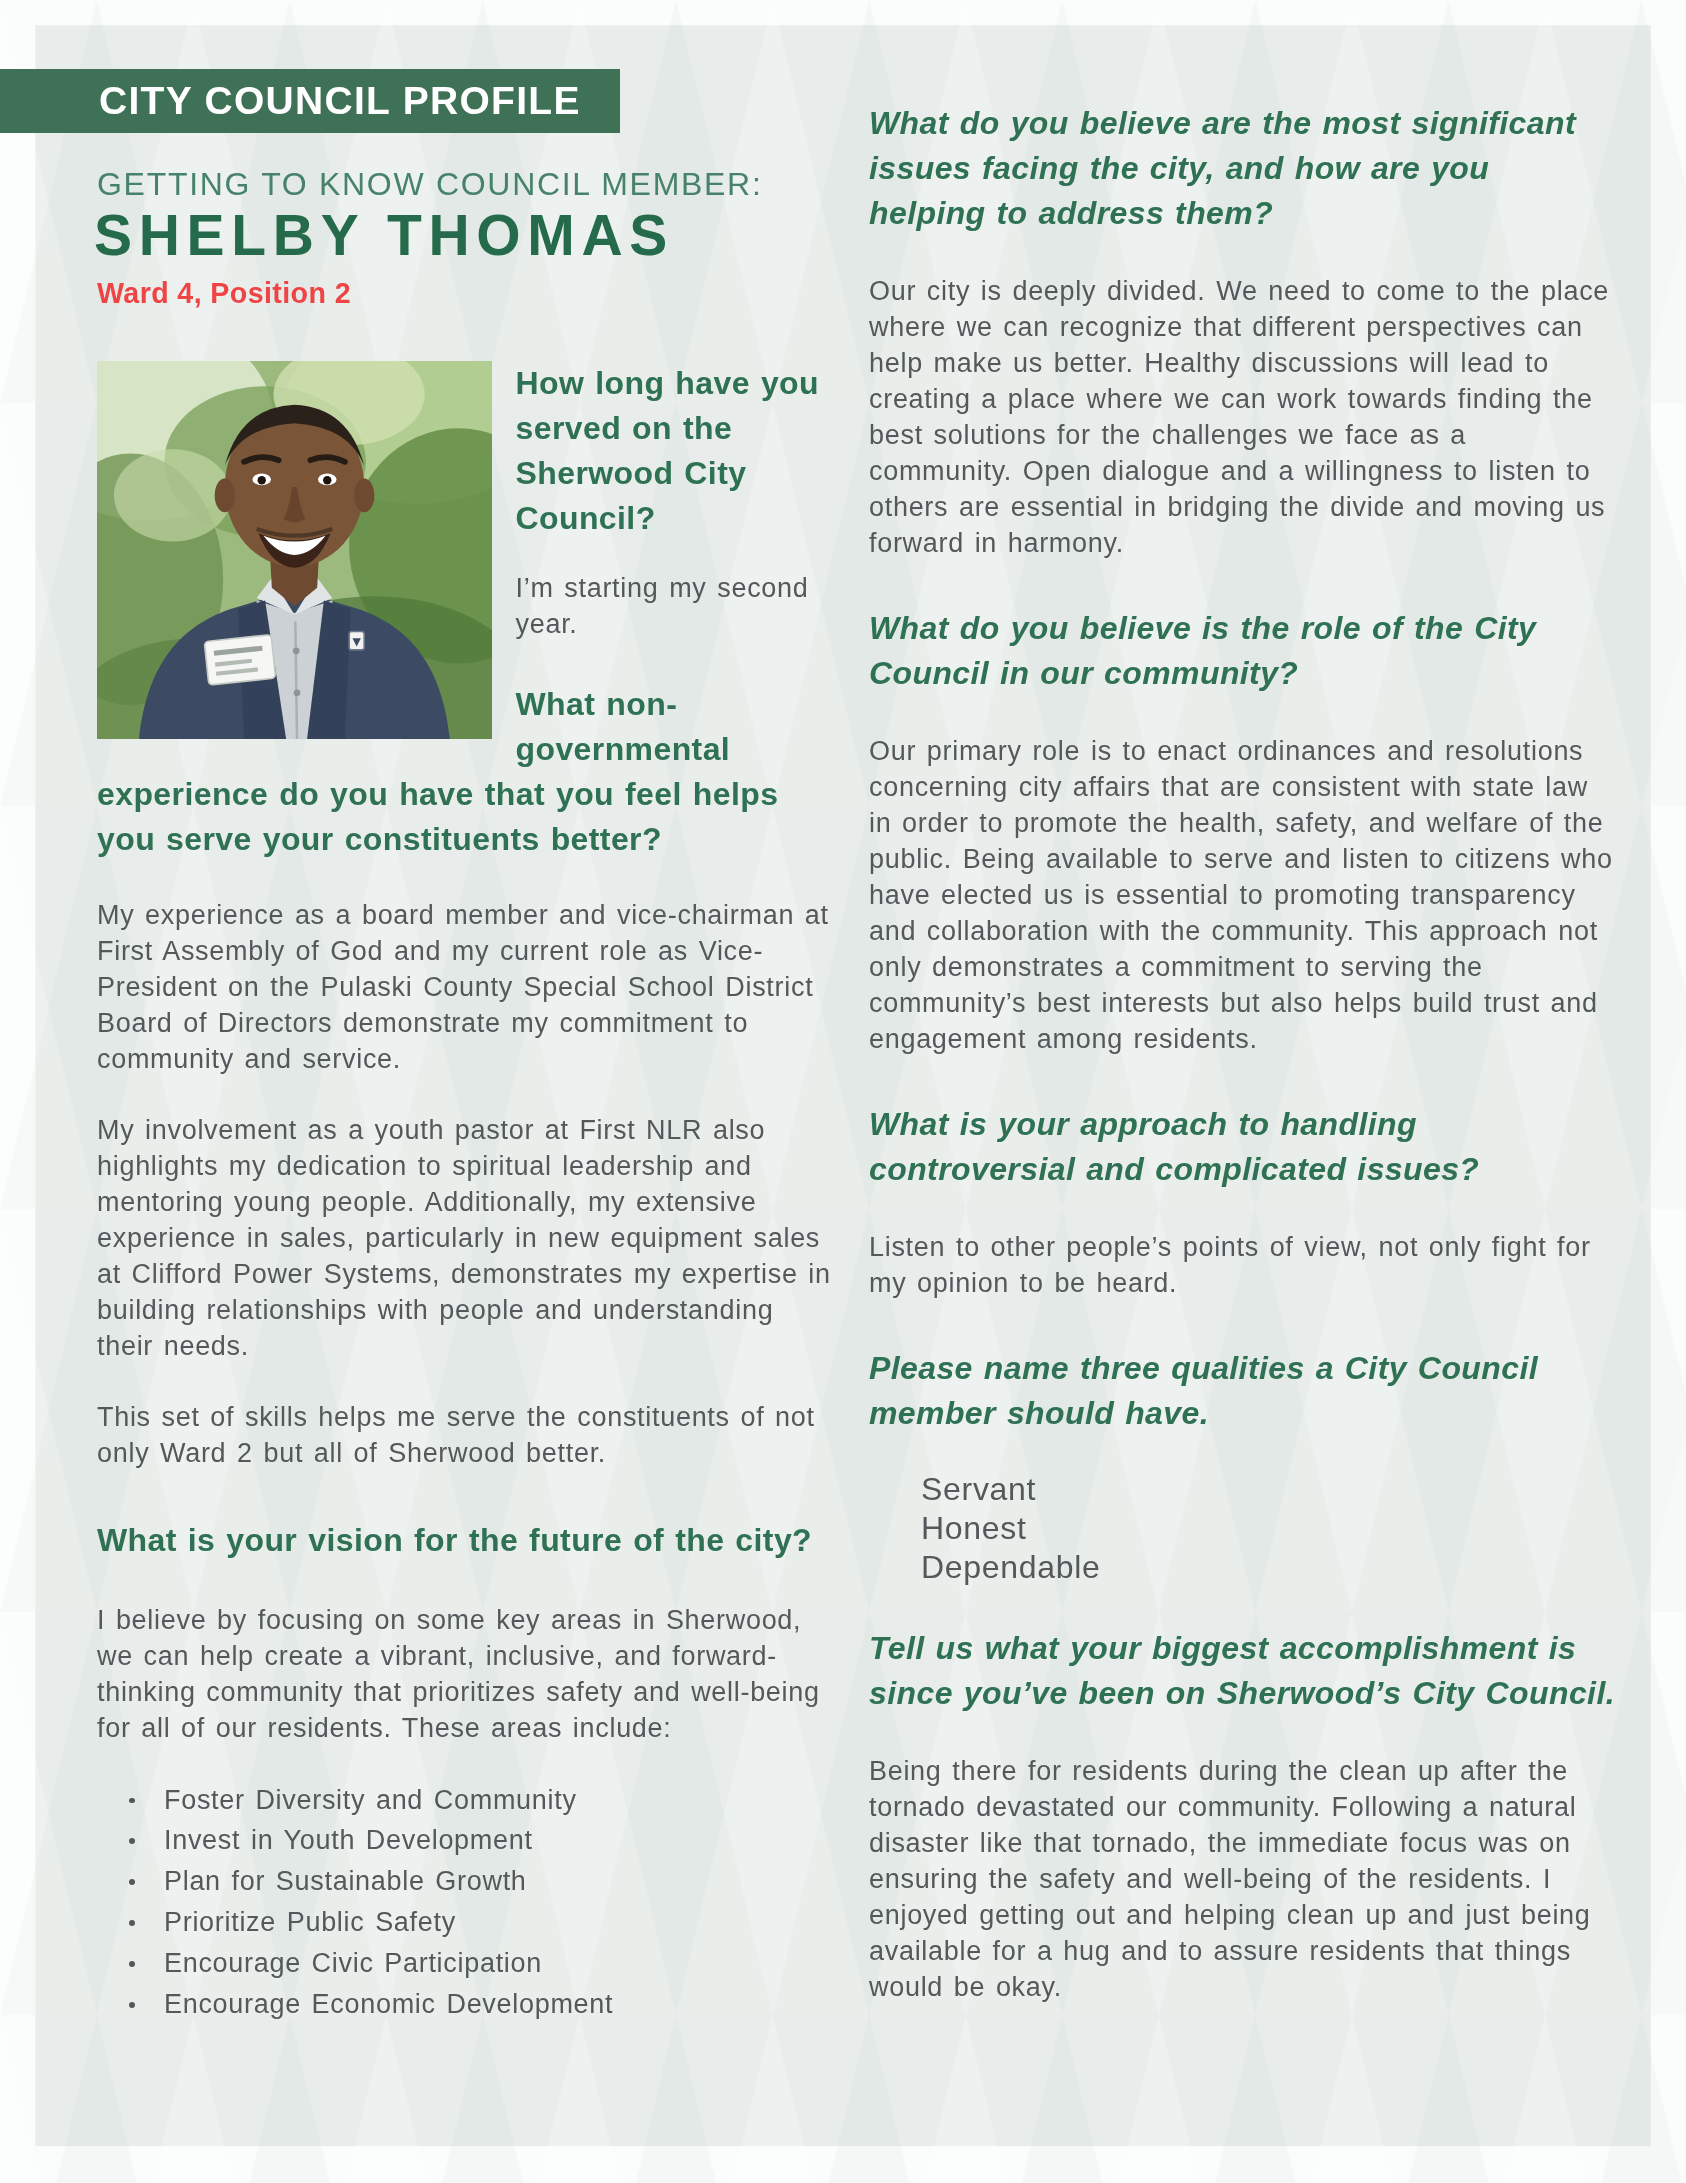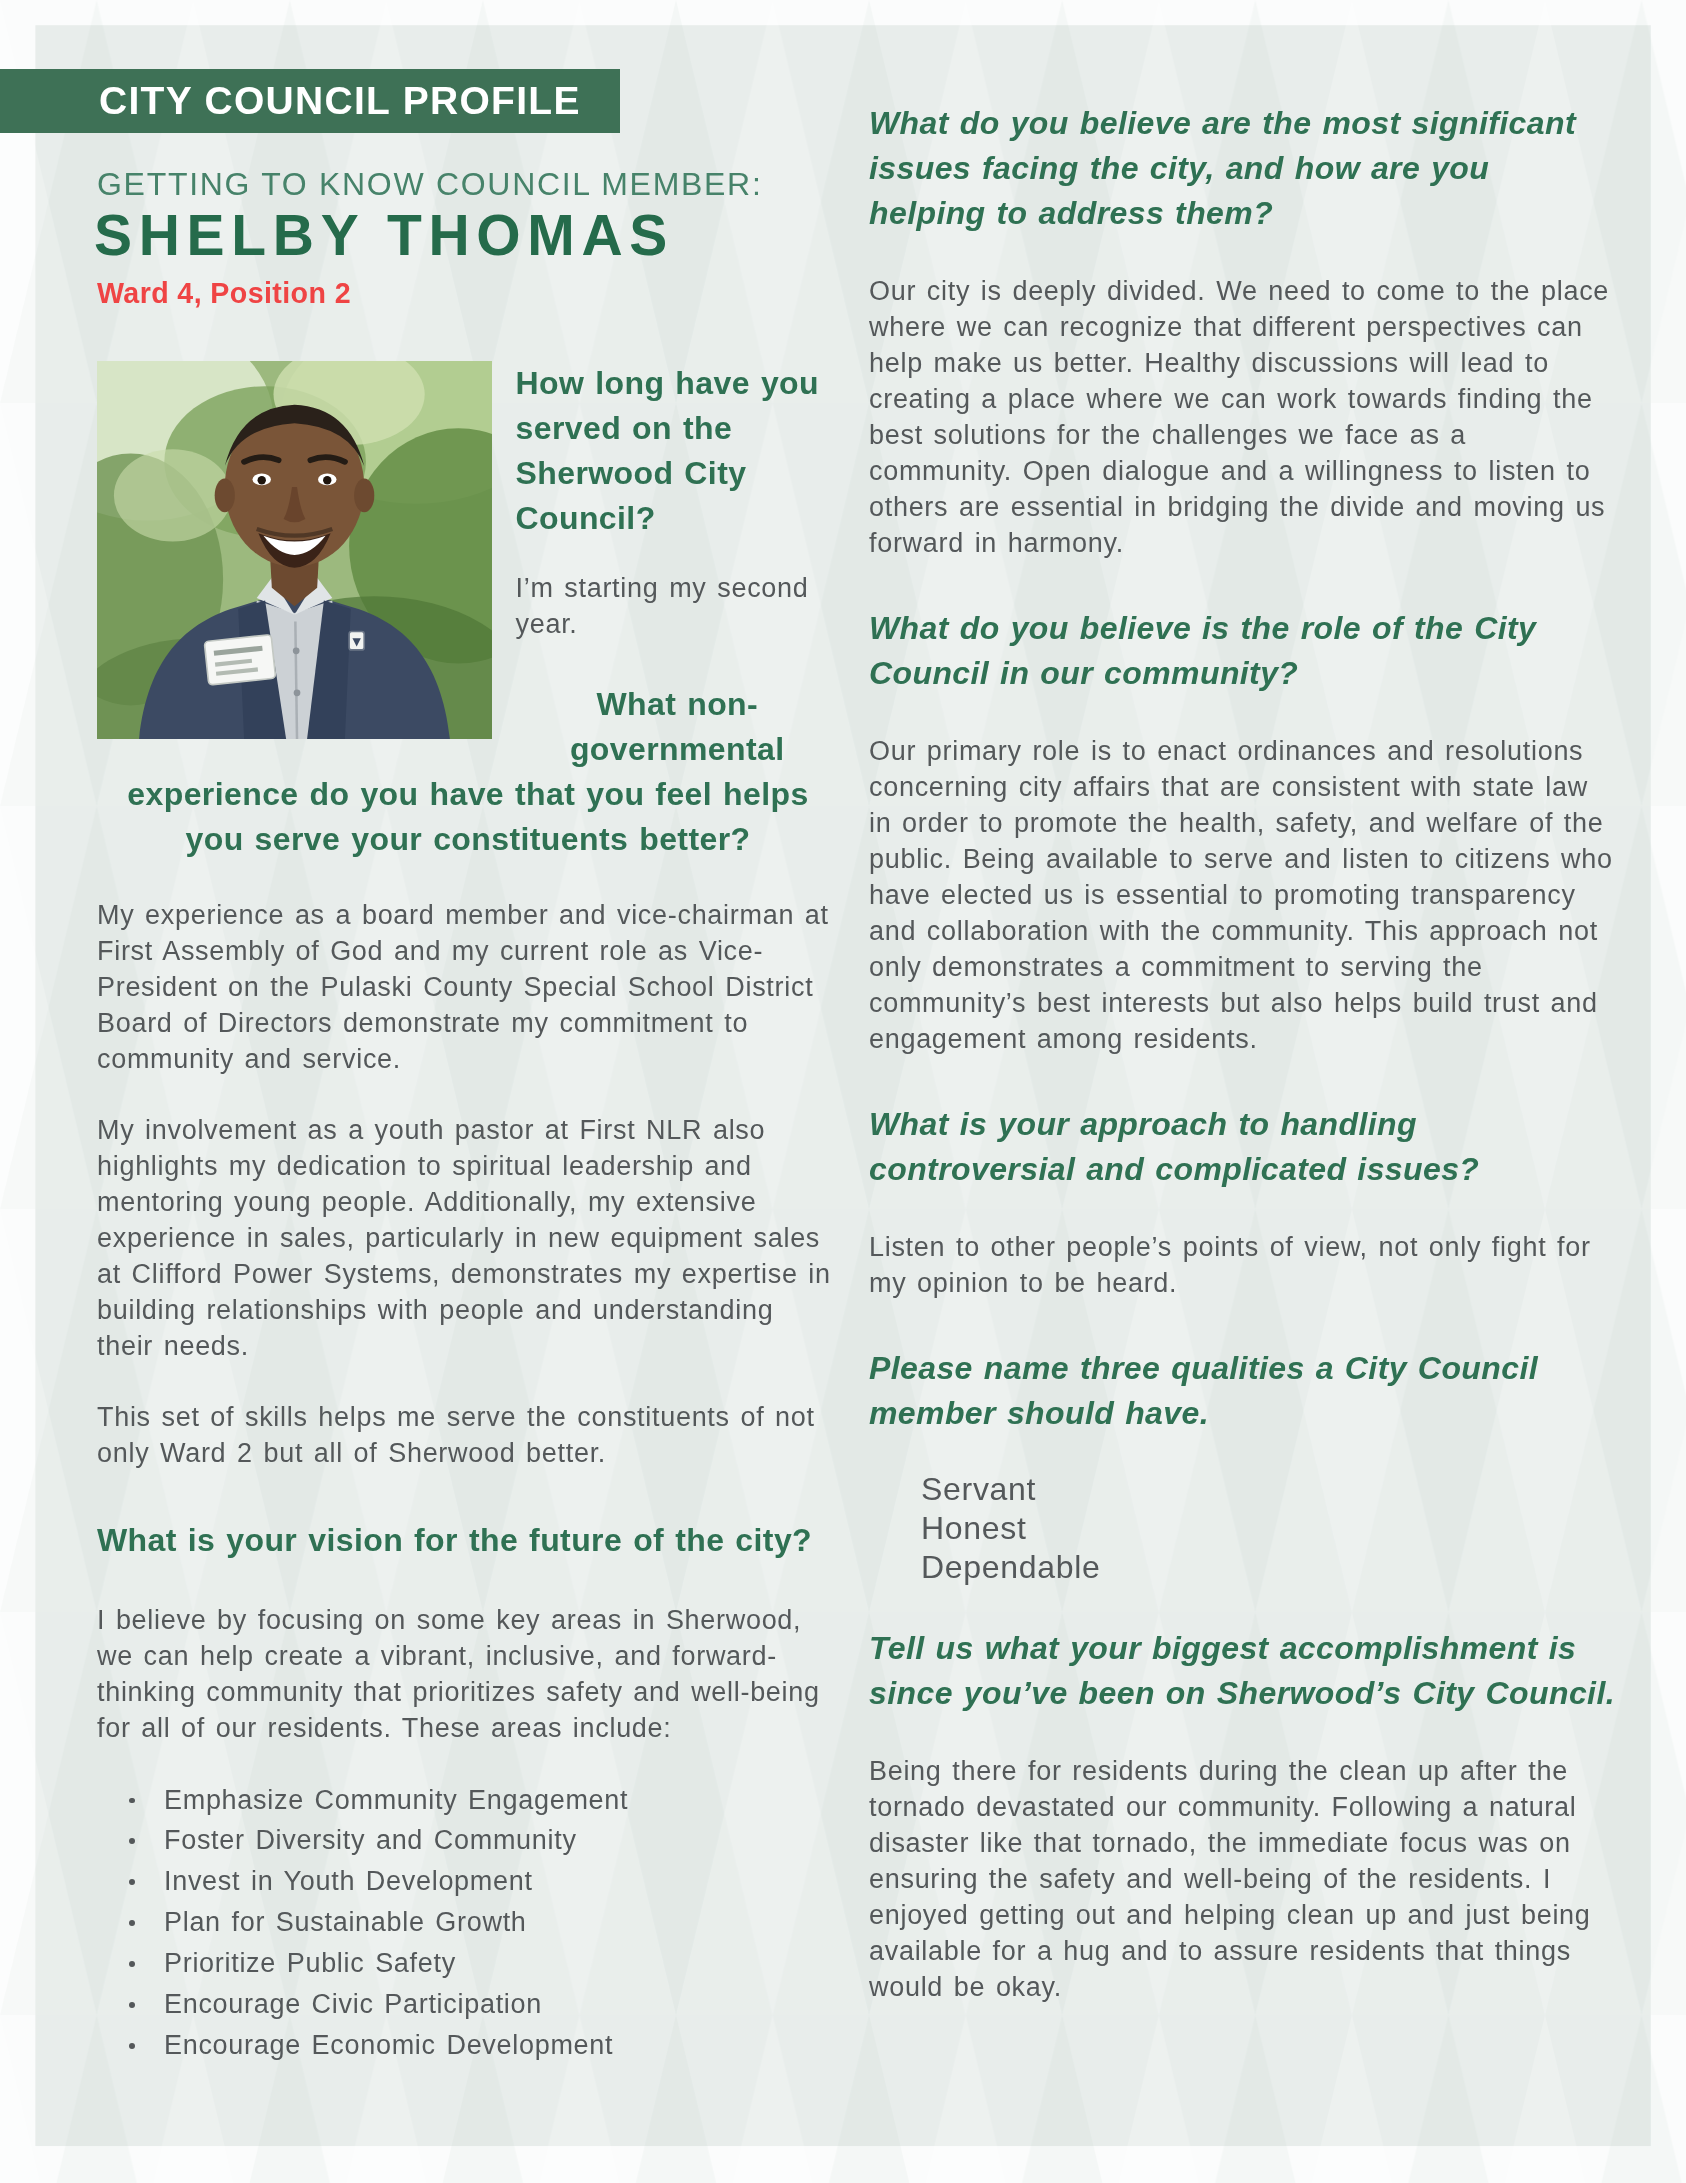--- a/index.html
+++ b/index.html
@@ -50,21 +50,21 @@
     letter-spacing:0.4px;word-spacing:1.7px;
   }
   p.a{
     margin:0;color:#54585a;
     font-size:27px;line-height:36px;font-weight:400;
     letter-spacing:0.7px;word-spacing:2.5px;
   }
   
   .col-left h2.q1{margin-bottom:28.6px;}
   .col-left p.a1{margin-bottom:40px;}
-  .col-left h2.q2{margin-bottom:35px;text-align:center;}
+  .col-left h2.q2{margin-bottom:35px;}
   .col-left p.p1{margin-bottom:35px;}
   .col-left p.p2{margin-bottom:35px;}
   .col-left p.p3{margin-bottom:47px;}
   .col-left h2.q3{margin-bottom:39px;}
   .col-left p.a3{margin-bottom:37px;}
 
   ul.vision{list-style:none;margin:0;padding:0;}
   ul.vision li{
     position:relative;padding-left:67px;margin-bottom:5.9px;
     color:#54585a;font-size:27px;line-height:35px;letter-spacing:0.7px;word-spacing:2.5px;
@@ -170,21 +170,20 @@
   <h2 class="q q1">How long have you served on the Sherwood City Council?</h2>
   <p class="a a1">I’m starting my second year.</p>
   <h2 class="q q2">What non-governmental experience do you have that you feel helps you serve your constituents better?</h2>
   <p class="a p1">My experience as a board member and vice-chairman at First Assembly of God and my current role as Vice-President on the Pulaski County Special School District Board of Directors demonstrate my commitment to community and service.</p>
   <p class="a p2">My involvement as a youth pastor at First NLR also highlights my dedication to spiritual leadership and mentoring young people. Additionally, my extensive experience in sales, particularly in new equipment sales at Clifford Power Systems, demonstrates my expertise in building relationships with people and understanding their needs.</p>
   <p class="a p3">This set of skills helps me serve the constituents of not only Ward 2 but all of Sherwood better.</p>
   <h2 class="q q3">What is your vision for the future of the city?</h2>
   <p class="a a3">I believe by focusing on some key areas in Sherwood, we can help create a vibrant, inclusive, and forward-thinking community that prioritizes safety and well-being for all of our residents. These areas include:</p>
 
   <ul class="vision">
-    <li><span class="dot"></span><span>Emphasize Community Engagement</span></li>
     <li><span class="dot"></span><span>Foster Diversity and Community</span></li>
     <li><span class="dot"></span><span>Invest in Youth Development</span></li>
     <li><span class="dot"></span><span>Plan for Sustainable Growth</span></li>
     <li><span class="dot"></span><span>Prioritize Public Safety</span></li>
     <li><span class="dot"></span><span>Encourage Civic Participation</span></li>
     <li><span class="dot"></span><span>Encourage Economic Development</span></li>
   </ul>
 </div>
 
 <div class="layer col col-right">

